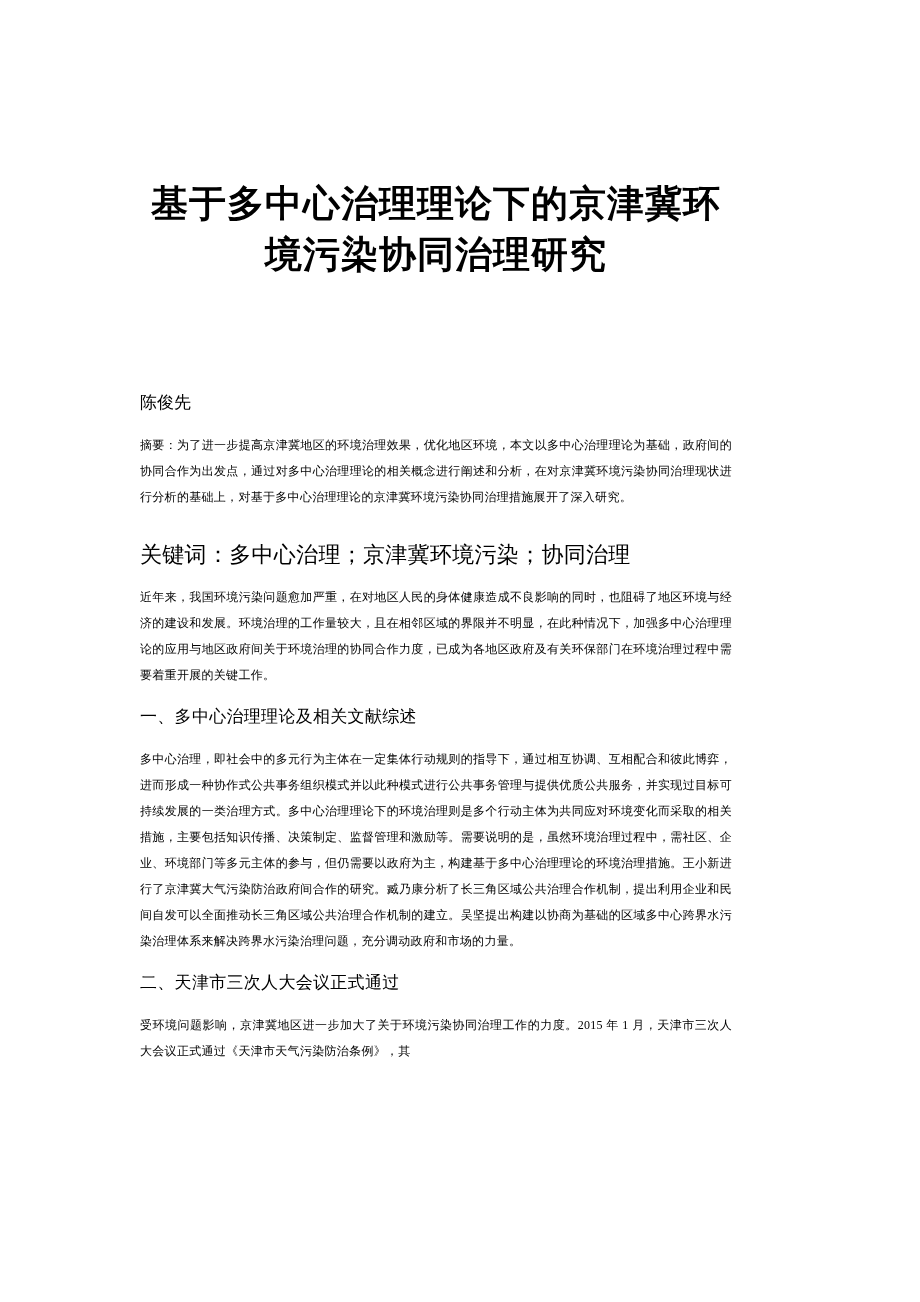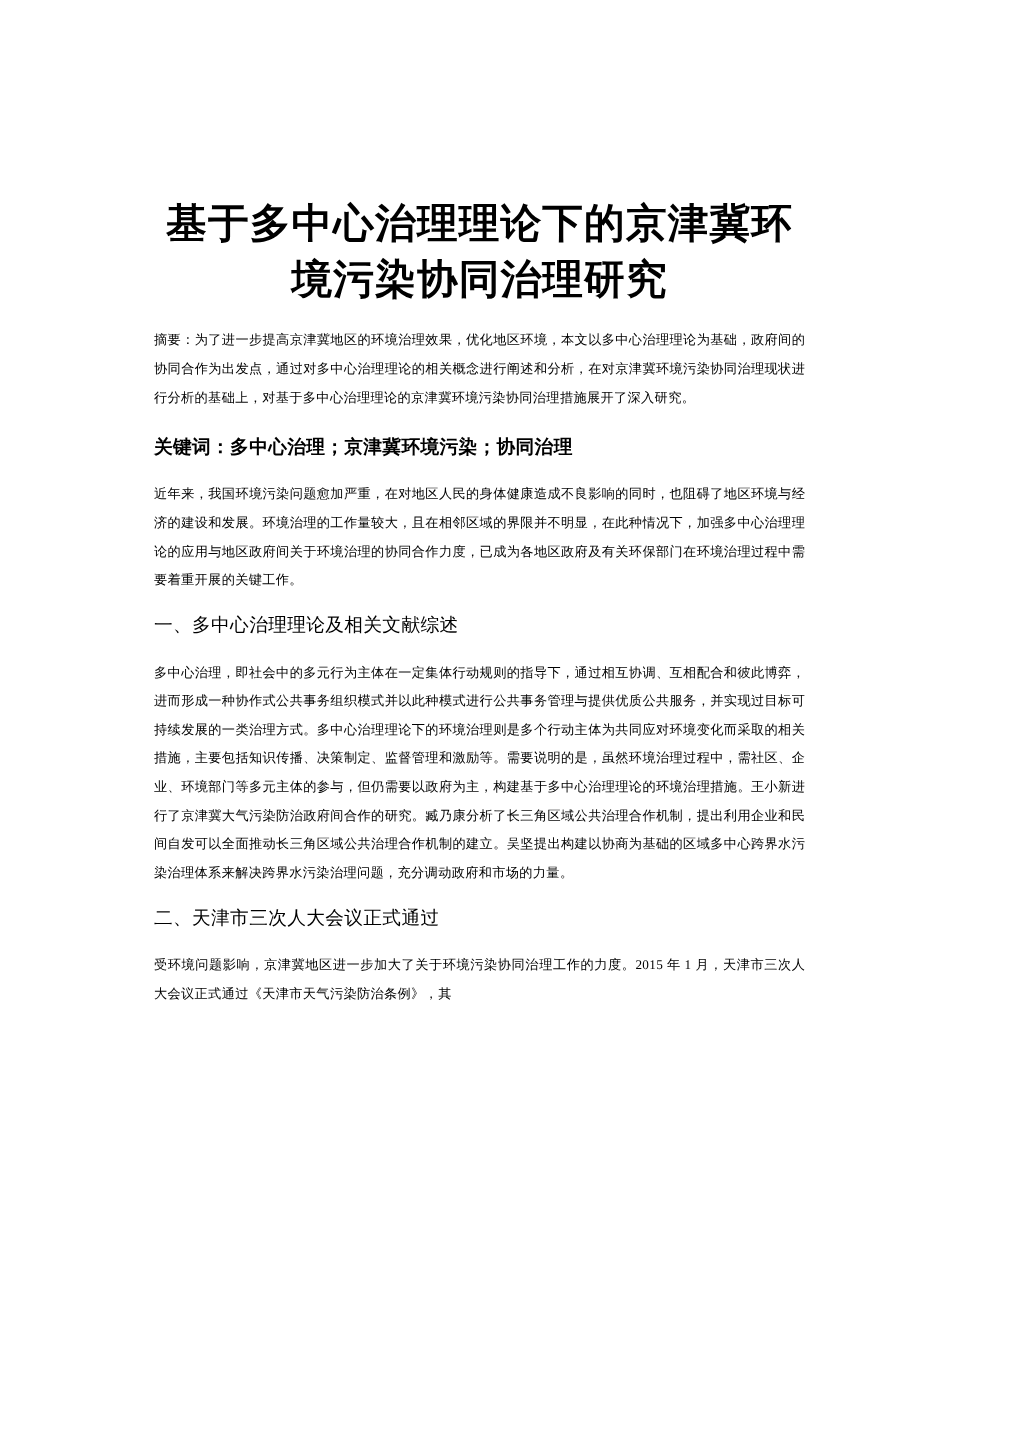--- a/index.html
+++ b/index.html
@@ -36,42 +36,42 @@
   }
   .para {
     margin: 16px 0 0 0;
     font-size: 12px;
     line-height: 26px;
     text-align: justify;
     text-justify: inter-ideograph;
     letter-spacing: 0.3px;
   }
   .keywords-line {
-    margin: 20px 0 0 0;
-    font-size: 17px;
+    margin: 32px 0 0 0;
+    font-size: 22px;
     line-height: 26px;
     letter-spacing: 0.3px;
-    font-weight: bold;
   }
   .section-heading {
     margin: 16px 0 0 0;
     font-size: 17px;
     line-height: 26px;
     font-weight: normal;
     letter-spacing: 0.3px;
     font-family: Liberation Serif, serif;
   }
 </style>
 </head>
 <body>
 
 <div class="page">
 
   <h1 class="doc-title">基于多中心治理理论下的京津冀环境污染协同治理研究</h1>
 
+  <div class="author-line">陈俊先</div>
 
   <p class="para">摘要：为了进一步提高京津冀地区的环境治理效果，优化地区环境，本文以多中心治理理论为基础，政府间的协同合作为出发点，通过对多中心治理理论的相关概念进行阐述和分析，在对京津冀环境污染协同治理现状进行分析的基础上，对基于多中心治理理论的京津冀环境污染协同治理措施展开了深入研究。</p>
 
   <div class="keywords-line">关键词：多中心治理；京津冀环境污染；协同治理</div>
 
   <p class="para">近年来，我国环境污染问题愈加严重，在对地区人民的身体健康造成不良影响的同时，也阻碍了地区环境与经济的建设和发展。环境治理的工作量较大，且在相邻区域的界限并不明显，在此种情况下，加强多中心治理理论的应用与地区政府间关于环境治理的协同合作力度，已成为各地区政府及有关环保部门在环境治理过程中需要着重开展的关键工作。</p>
 
   <div class="section-heading">一、多中心治理理论及相关文献综述</div>
 
   <p class="para">多中心治理，即社会中的多元行为主体在一定集体行动规则的指导下，通过相互协调、互相配合和彼此博弈，进而形成一种协作式公共事务组织模式并以此种模式进行公共事务管理与提供优质公共服务，并实现过目标可持续发展的一类治理方式。多中心治理理论下的环境治理则是多个行动主体为共同应对环境变化而采取的相关措施，主要包括知识传播、决策制定、监督管理和激励等。需要说明的是，虽然环境治理过程中，需社区、企业、环境部门等多元主体的参与，但仍需要以政府为主，构建基于多中心治理理论的环境治理措施。王小新进行了京津冀大气污染防治政府间合作的研究。臧乃康分析了长三角区域公共治理合作机制，提出利用企业和民间自发可以全面推动长三角区域公共治理合作机制的建立。吴坚提出构建以协商为基础的区域多中心跨界水污染治理体系来解决跨界水污染治理问题，充分调动政府和市场的力量。</p>

